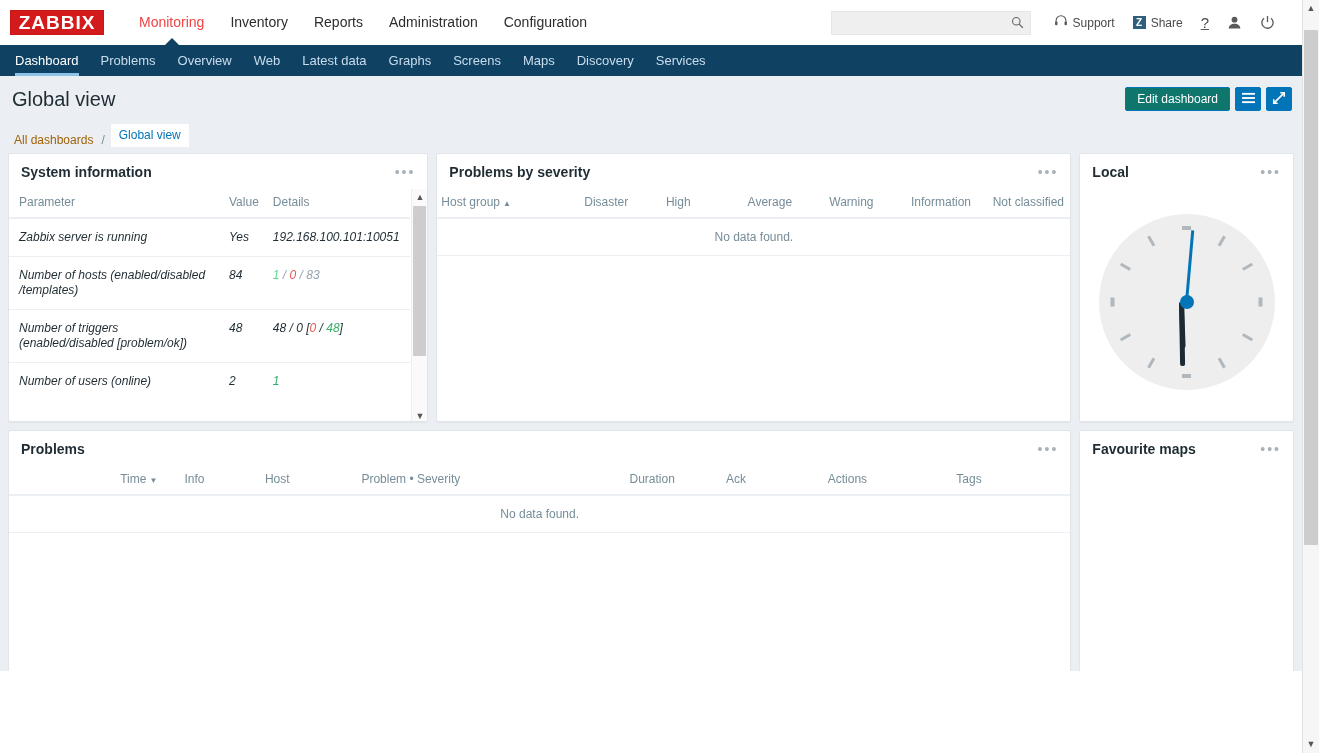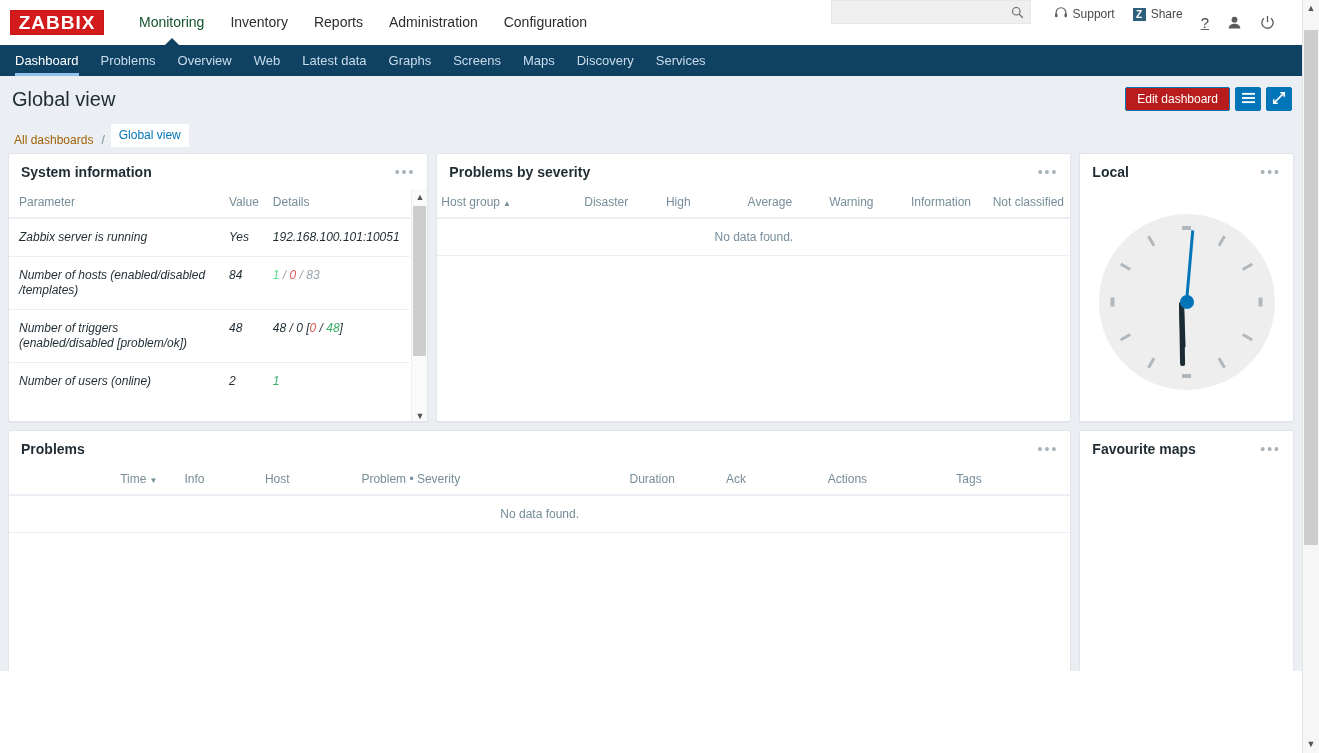--- a/index.html
+++ b/index.html
@@ -40,28 +40,28 @@
   }
   .logo span {
     color: #ffffff; font-size: 19px; font-weight: bold; letter-spacing: 1px;
     font-family: "Liberation Sans", sans-serif;
   }
   .topnav { display: flex; align-items: center; height: 45px; margin-left: 22px; }
   .topnav a {
     color: #2d2d2d; font-size: 14px; text-decoration: none;
     padding: 0 13px; line-height: 45px; position: relative;
   }
-  .topnav a.active { color: #14532d; }
+  .topnav a.active { color: #ef4444; }
   .topnav a.active::after {
     content: ""; position: absolute; left: 50%; bottom: -1px; margin-left: -8px;
     border-left: 8px solid transparent; border-right: 8px solid transparent;
     border-bottom: 8px solid #0f4262;
   }
   .header-right {
-    margin-left: auto; display: flex; height: 45px;
+    margin-left: auto; display: flex; align-items: center; height: 45px;
     padding-right: 18px; gap: 0px;
   }
   .search-box {
     width: 200px; height: 24px; background: #efefef; border: 1px solid #e6e6e6;
     display: flex; align-items: center; padding: 0 6px; margin-right: 14px;
   }
   .search-box input {
     border: none; outline: none; background: transparent; width: 170px;
     font-size: 12px; font-family: "Liberation Sans", sans-serif; color: #333;
   }
@@ -98,21 +98,21 @@
     position: absolute; top: 76px; left: 0; width: 1302px; height: 595px;
     background: #ebeef2; overflow: hidden;
   }
   .title-row {
     height: 46px; display: flex; align-items: center;
     padding: 0 10px 0 12px;
   }
   .page-title { font-size: 20px; color: #1f2c33; font-weight: normal; }
   .title-actions { margin-left: auto; display: flex; align-items: center; gap: 5px; }
   .btn-primary {
-    background: #b91c1c; color: #ffffff; border: 1px solid #0275b8;
+    background: #0f766e; color: #ffffff; border: 1px solid #0275b8;
     font-size: 12px; padding: 0 11px; height: 24px; line-height: 22px;
     border-radius: 2px; cursor: pointer; font-family: "Liberation Sans", sans-serif;
   }
   .btn-icon {
     background: #0275b8; border: 1px solid #0275b8; width: 26px; height: 24px;
     border-radius: 2px; display: flex; align-items: center;
     justify-content: center; cursor: pointer;
   }
 
   .breadcrumb {

